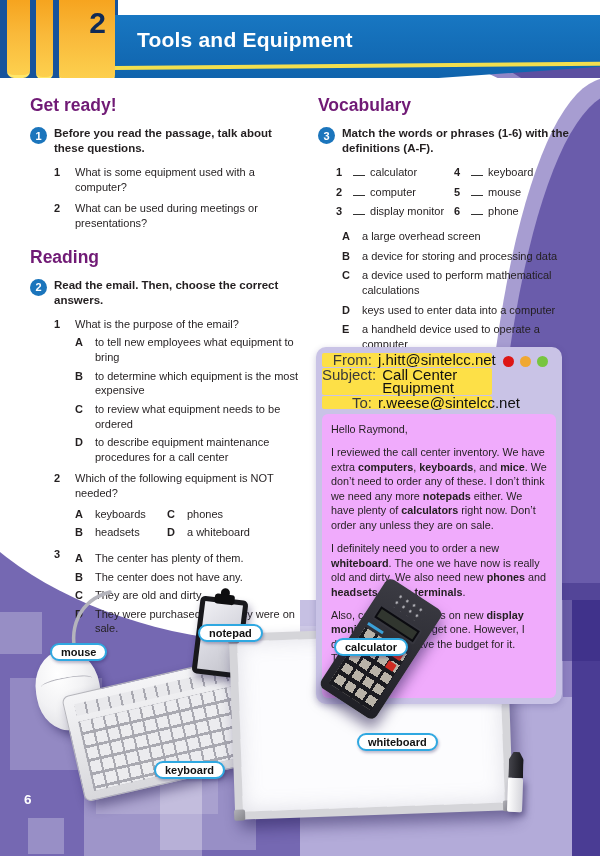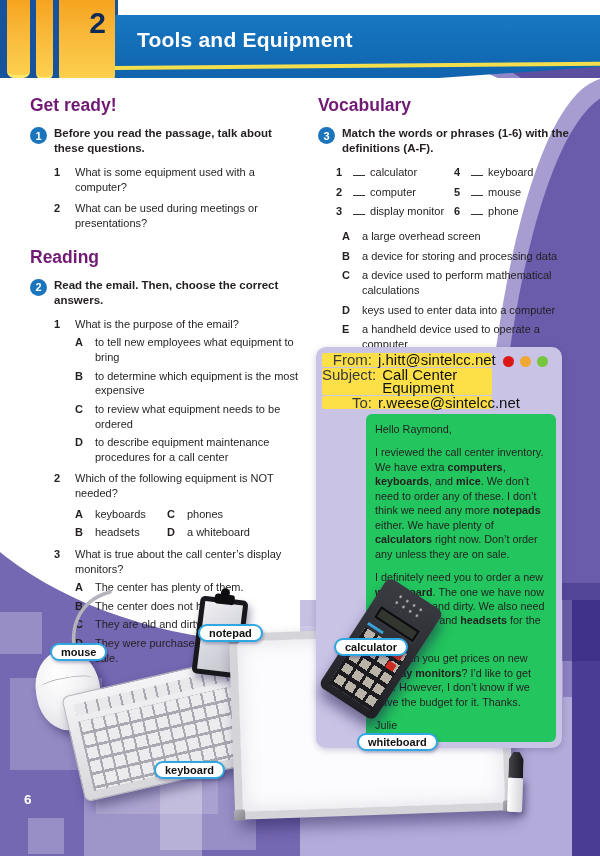--- a/index.html
+++ b/index.html
@@ -71,21 +71,21 @@
   
   .email { position:absolute; left:316px; top:347px; width:246px; z-index:6;
            background:#c9c3e6; border-radius:10px; padding:6px; box-shadow:0 2px 6px rgba(60,50,120,.25); }
   .email-head { position:relative; margin-bottom:5px; }
   .frow { display:flex; width:170px; background:#fde047; border-radius:2px; margin-bottom:1px;
           font-size:15px; line-height:13.5px; }
   .flabel { flex:0 0 56px; text-align:right; padding-right:6px; color:#3a3a3a; }
   .fvalue { color:#111; }
   .dots { position:absolute; right:8px; top:3px; display:flex; gap:6px; }
   .dot { width:11px; height:11px; border-radius:50%; }
-  .email-body { background:#22c55e; border-radius:6px; padding:8px 9px 9px 9px; font-size:10.8px; line-height:1.34;margin-left:44px; }
+  .email-body { background:#f0abfc; border-radius:6px; padding:8px 9px 9px 9px; font-size:10.8px; line-height:1.34; }
   .email-body p { margin-bottom:9px; }
   .email-body p:last-child { margin-bottom:0; }
 
   
   .mouse { position:absolute; left:36px; top:650px; width:64px; height:80px; z-index:5;
            background:radial-gradient(ellipse at 38% 28%, #ffffff 0%, #f2f2f4 45%, #d2d2d8 100%);
            border-radius:48% 48% 46% 46%; transform:rotate(-10deg);
            box-shadow:4px 6px 10px rgba(25,15,70,.45); }
   .mouse::after { content:''; position:absolute; left:9%; right:9%; top:34%; height:10px;
                   border-top:1.5px solid rgba(120,120,135,.55); border-radius:50%; }
@@ -258,21 +258,20 @@
               <div class="opt">
                   <span class="letter">D</span>
                   <span>a whiteboard</span>
                 </div>
             </div>
           </div>
         </div>
         <div class="q">
           <span class="qnum">3</span>
           <div class="qbody">
-            <div>What is true about the call center’s display monitors?</div>
             <div class="opt">
                 <span class="letter">A</span>
                 <span>The center has plenty of them.</span>
               </div>
             <div class="opt">
                 <span class="letter">B</span>
                 <span>The center does not have any.</span>
               </div>
             <div class="opt">
                 <span class="letter">C</span>

